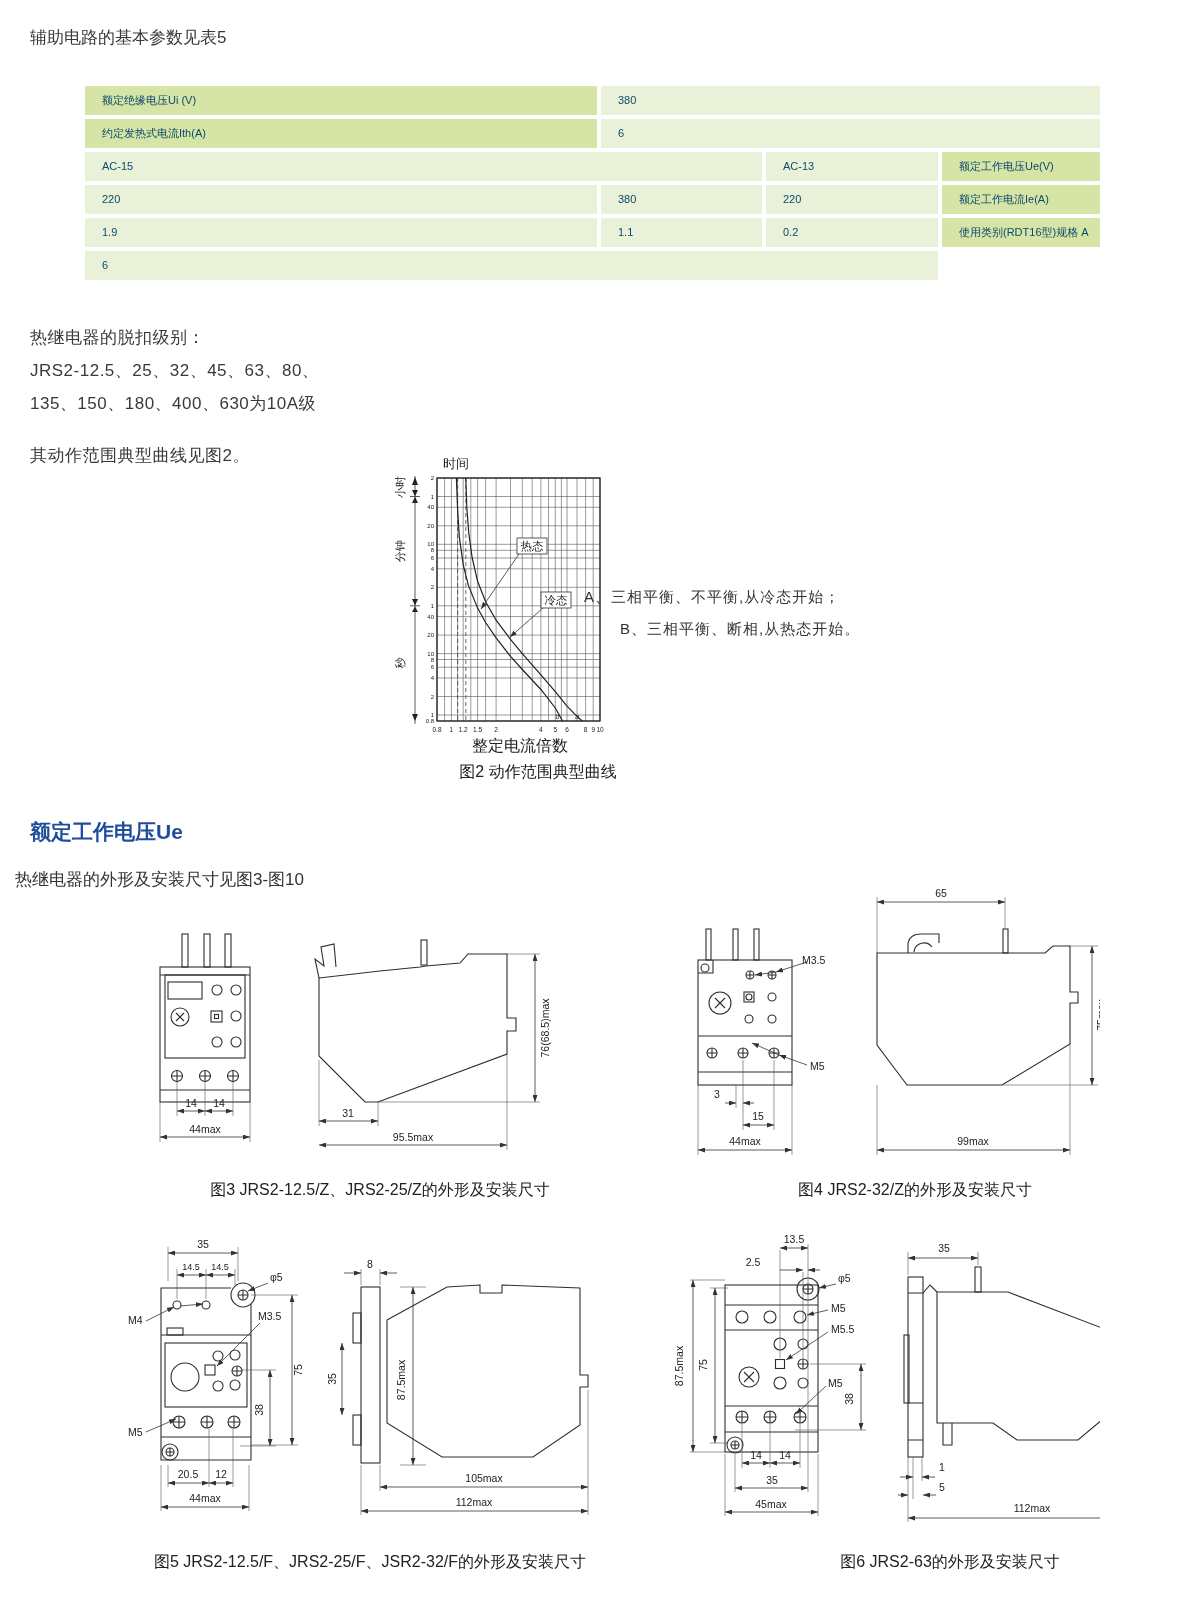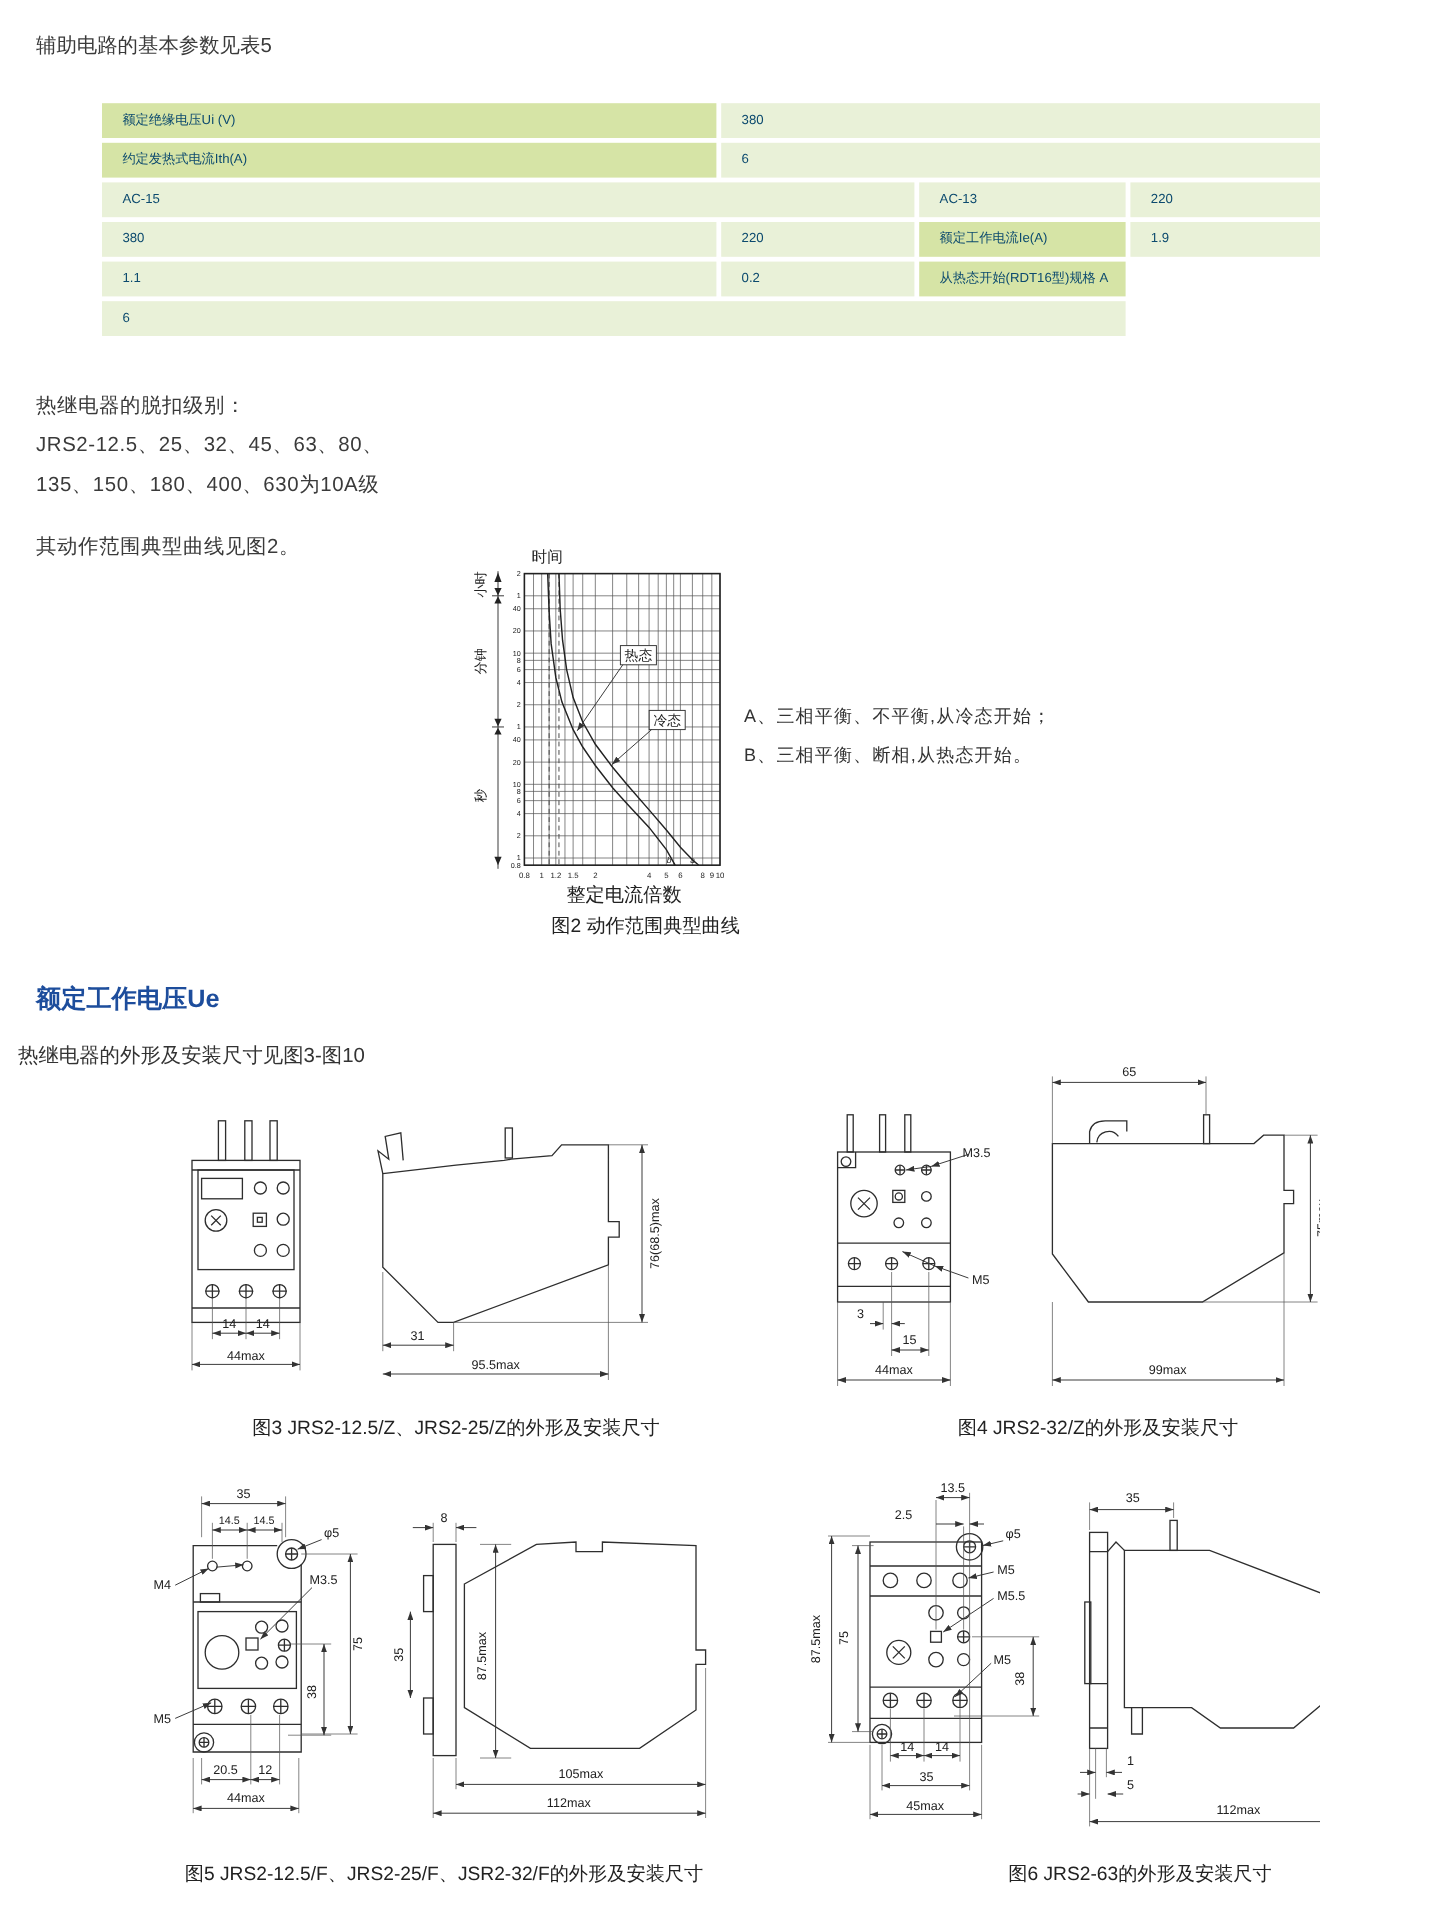--- a/index.html
+++ b/index.html
@@ -36,28 +36,29 @@
   <div class="abs intro" style="left:30px;top:26px;">辅助电路的基本参数见表5</div>
   <div class="abs tag" style="left:1060px;top:52px;width:85px;">表5</div>
 
   <div id="param-table" class="abs" style="left:85px;top:86px;width:1053px;">
     <div class="tl">额定绝缘电压Ui (V)</div>
     <div class="tv s3">380</div>
     <div class="tl">约定发热式电流Ith(A)</div>
     <div class="tv s3">6</div>
     <div class="tv s2">AC-15</div>
     <div class="tv">AC-13</div>
+    <div class="tl">额定工作电压Ue(V)</div>
     <div class="tv">220</div>
     <div class="tv">380</div>
     <div class="tv">220</div>
     <div class="tl">额定工作电流Ie(A)</div>
     <div class="tv">1.9</div>
     <div class="tv">1.1</div>
     <div class="tv">0.2</div>
-    <div class="tl">从热态开始(RDT16型)规格 A</div>
+    <div class="tl">使用类别(RDT16型)规格 A</div>
     <div class="tv s3">6</div>
   </div>
 
   <div class="abs note" style="left:30px;top:326px;">热继电器的脱扣级别：</div>
   <div class="abs note" style="left:30px;top:359px;">JRS2-12.5、25、32、45、63、80、</div>
   <div class="abs note" style="left:30px;top:392px;text-align:center;">135、150、180、400、630为10A级</div>
   <div class="abs note" style="left:30px;top:444px;">其动作范围典型曲线见图2。</div>
 
   <svg id="trip-chart" style="left:393px;top:448px;" width="230" height="292" viewBox="0 0 230 292">
     <defs>
@@ -163,21 +164,21 @@
       <rect x="124" y="90" width="30" height="16" fill="#fff" stroke="#333" stroke-width="0.8"></rect>
       <text x="139" y="102" text-anchor="middle" font-size="11.5">热态</text>
       <line x1="126" y1="106" x2="88" y2="161" class="dim" marker-end="url(#ar)"></line>
       <rect x="148" y="144" width="30" height="16" fill="#fff" stroke="#333" stroke-width="0.8"></rect>
       <text x="163" y="156" text-anchor="middle" font-size="11.5">冷态</text>
       <line x1="150" y1="160" x2="117" y2="189" class="dim" marker-end="url(#ar)"></line>
     </g>
   </svg>
   <div class="abs chart-label" style="left:420px;top:736px;width:200px;">整定电流倍数</div>
   <div class="abs chart-label" style="left:408px;top:762px;width:260px;">图2 动作范围典型曲线</div>
-  <div class="abs chart-note" style="left:620px;top:588px;">A、三相平衡、不平衡,从冷态开始；</div>
+  <div class="abs chart-note" style="left:584px;top:588px;">A、三相平衡、不平衡,从冷态开始；</div>
   <div class="abs chart-note" style="left:620px;top:620px;">B、三相平衡、断相,从热态开始。</div>
 
   <div class="abs sec-head" style="left:30px;top:818px;">额定工作电压Ue</div>
   <div class="abs sec-intro" style="left:15px;top:868px;">热继电器的外形及安装尺寸见图3-图10</div>
 
   <svg style="left:140px;top:930px;" width="420" height="230" viewBox="0 0 420 230">
     <g class="ln">
       <rect x="42" y="4" width="6" height="33"></rect>
       <rect x="64" y="4" width="6" height="33"></rect>
       <rect x="85" y="4" width="6" height="33"></rect>

